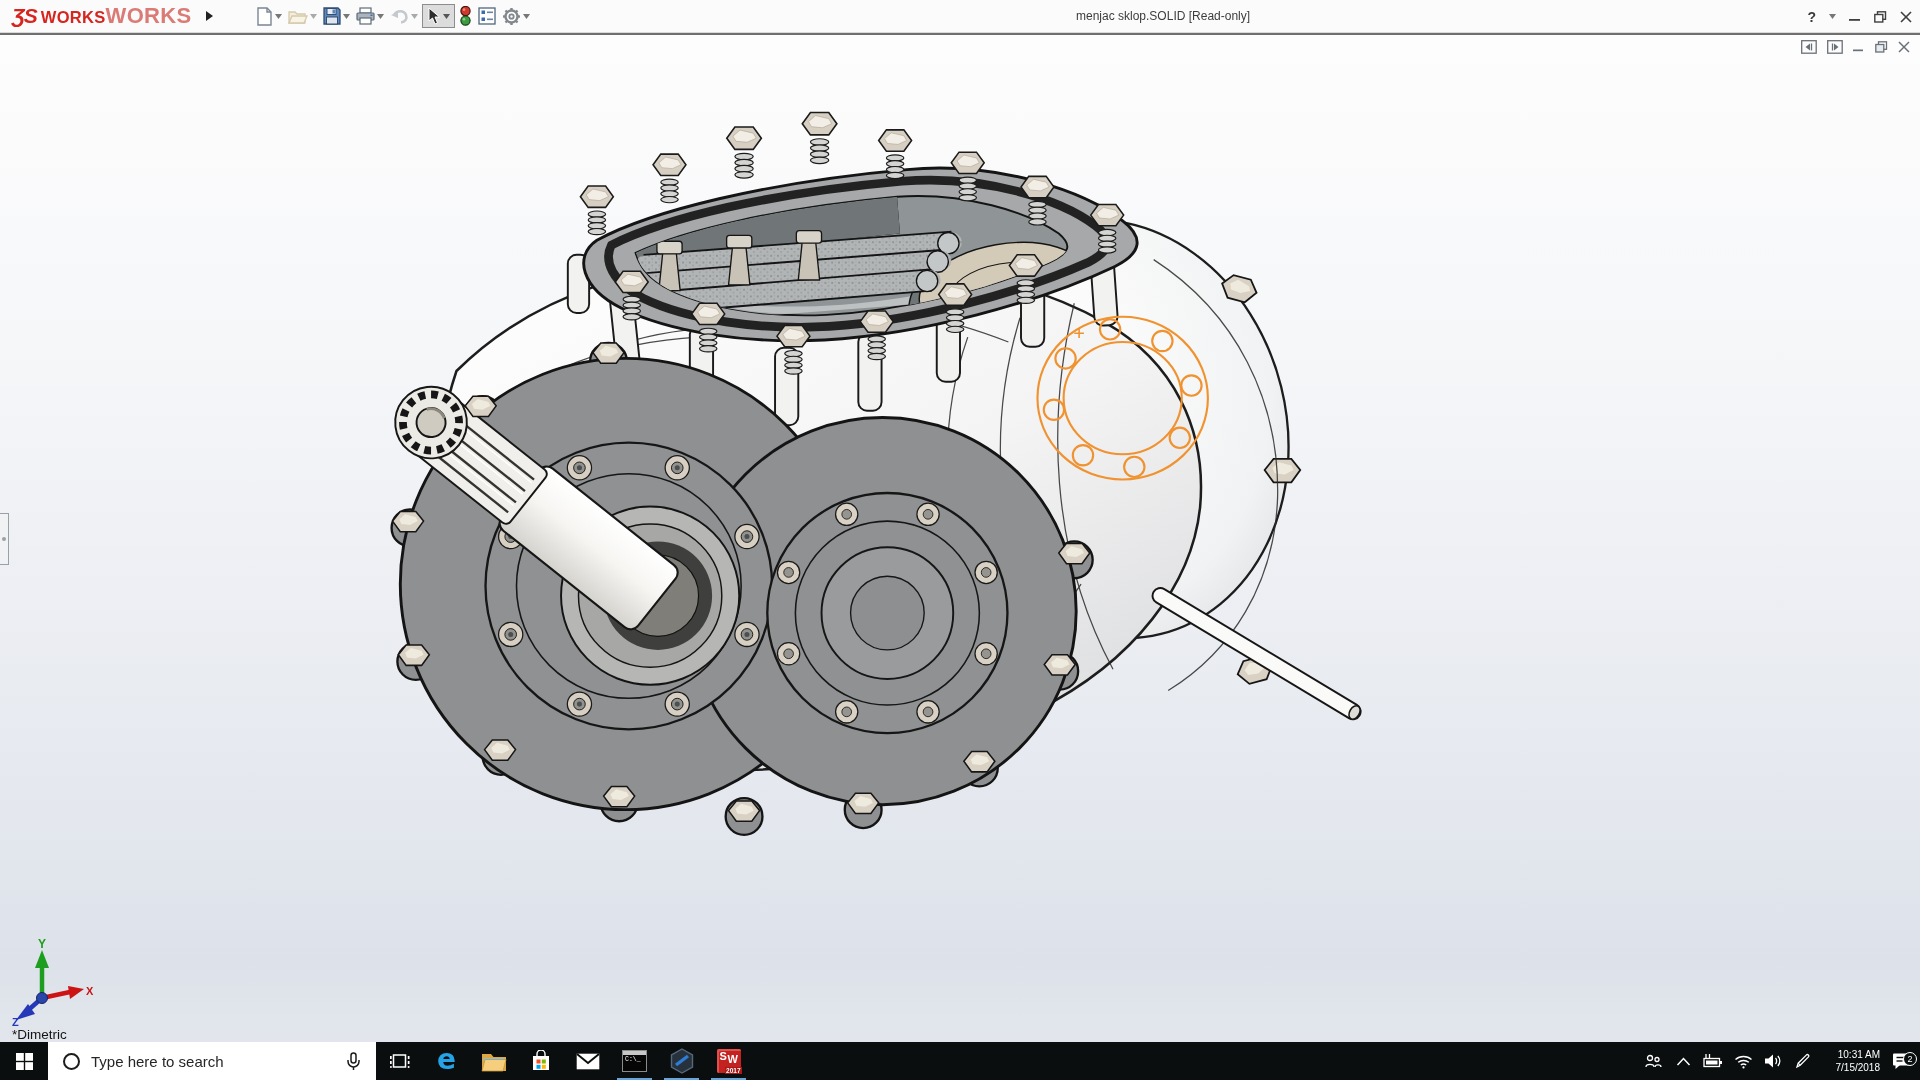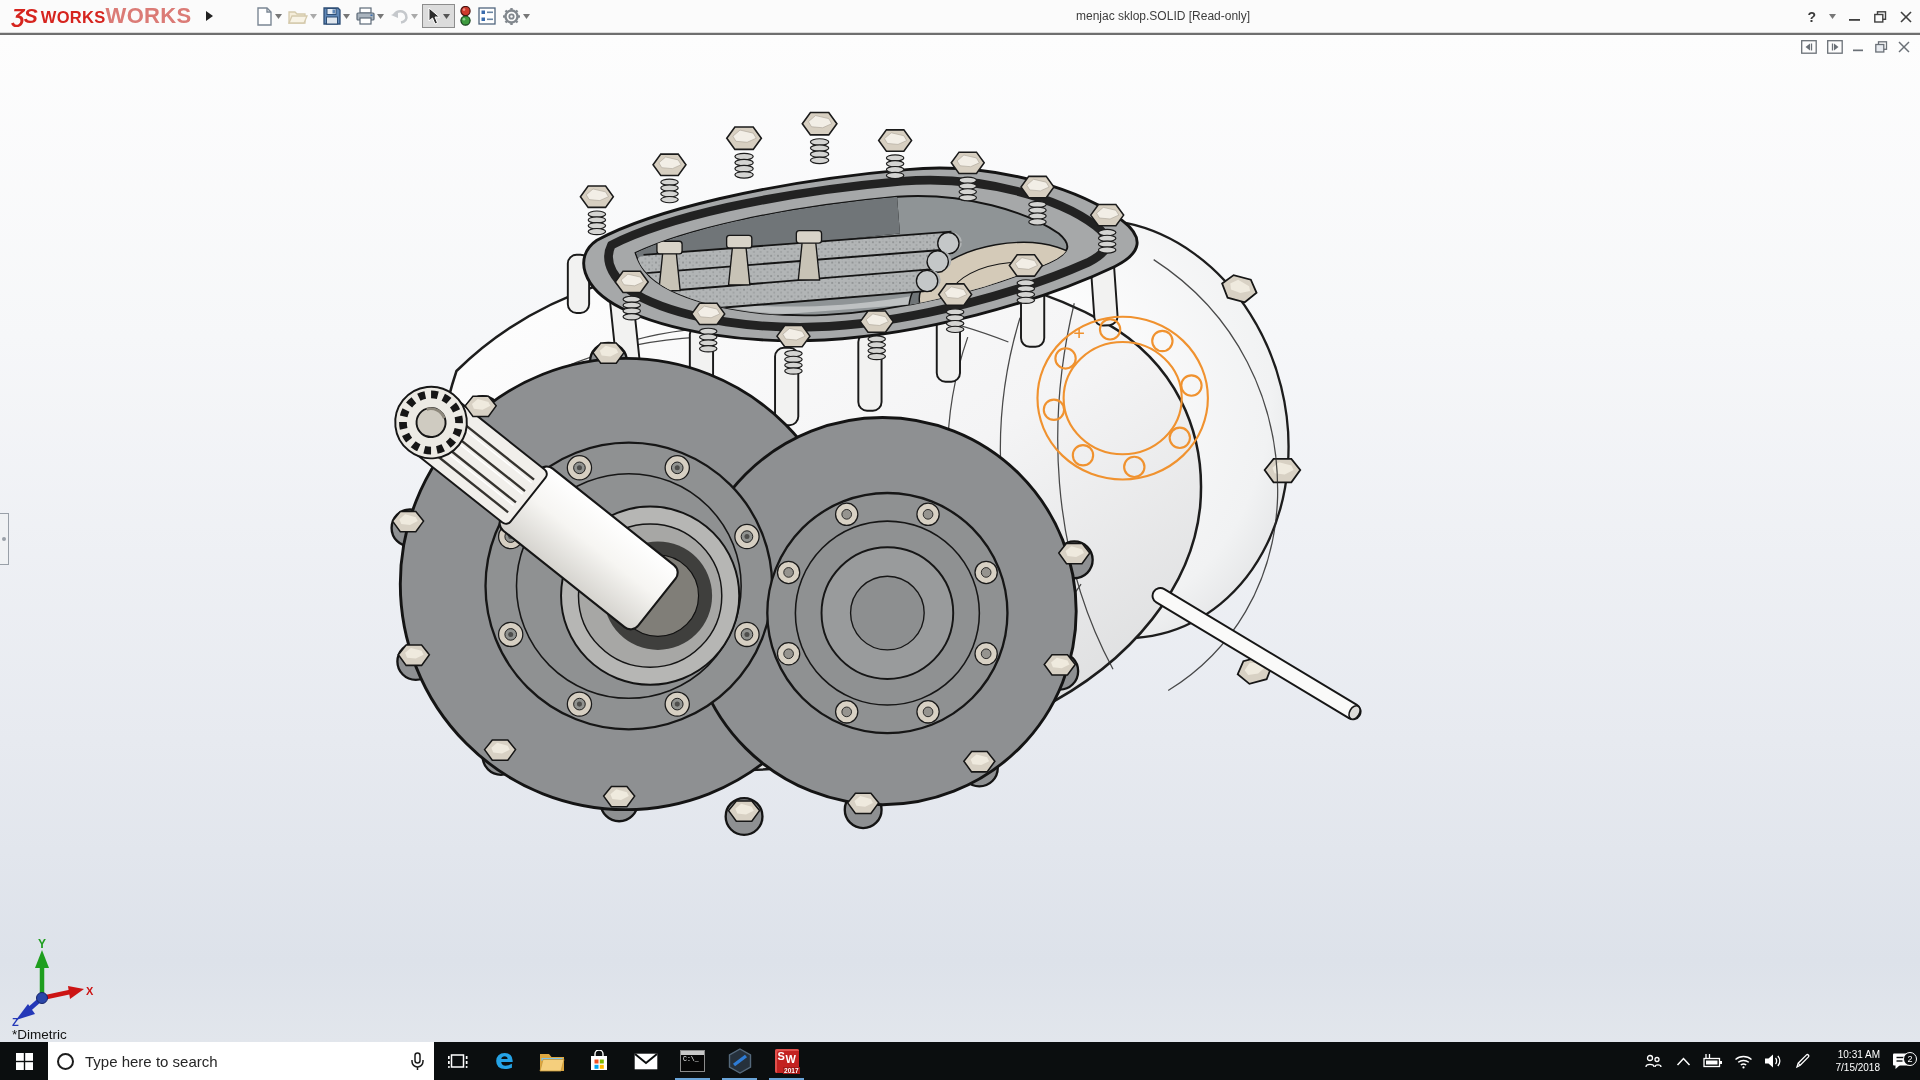--- a/index.html
+++ b/index.html
@@ -37,22 +37,22 @@
     background:#f0f2f4; border:1px solid #99a0a8; border-left:none; z-index:4; }
   .side-tab::after { content:""; position:absolute; left:2px; top:23px; width:4px; height:4px;
     border-radius:50%; background:#9aa1a8; }
   .triad { position:absolute; left:4px; bottom:16px; z-index:4; }
   .orient-label { position:absolute; left:12px; bottom:0px; font-size:13.5px;
     color:#141414; z-index:4; }
 
   
   .taskbar { height:38px; background:#0b0e0f; display:flex; align-items:stretch; flex:none; }
   .tslot { width:48px; display:flex; align-items:center; justify-content:center; position:relative; }
-  .search { width:386px; background:#ffffff; display:flex; align-items:center;
-    padding:0 9px; gap:11px; }
+  .search { width:328px; background:#ffffff; display:flex; align-items:center;
+    padding:0 15px; gap:11px; }
   .search-ring { width:17px; height:17px; border:2.6px solid #1c1c1c; border-radius:50%; flex:none; }
   .search input { flex:1; border:none; outline:none; font-size:15px; color:#111;
     background:transparent; font-family:"Liberation Sans",sans-serif; }
   .search input::placeholder { color:#262626; opacity:1; }
   .appslot { width:47px; display:flex; align-items:center; justify-content:center; position:relative; }
   .uline { position:absolute; bottom:0; left:6px; right:6px; height:2.5px; background:#6aa4d8; }
   .edge-e { font-size:28px; font-weight:bold; color:#25a3e6; line-height:1;
     font-family:"DejaVu Sans",sans-serif; transform:translateY(-1px); }
   .cmd-ic { width:25px; height:22px; background:#060606; border:1px solid #8b8b8b;
     position:relative; }

